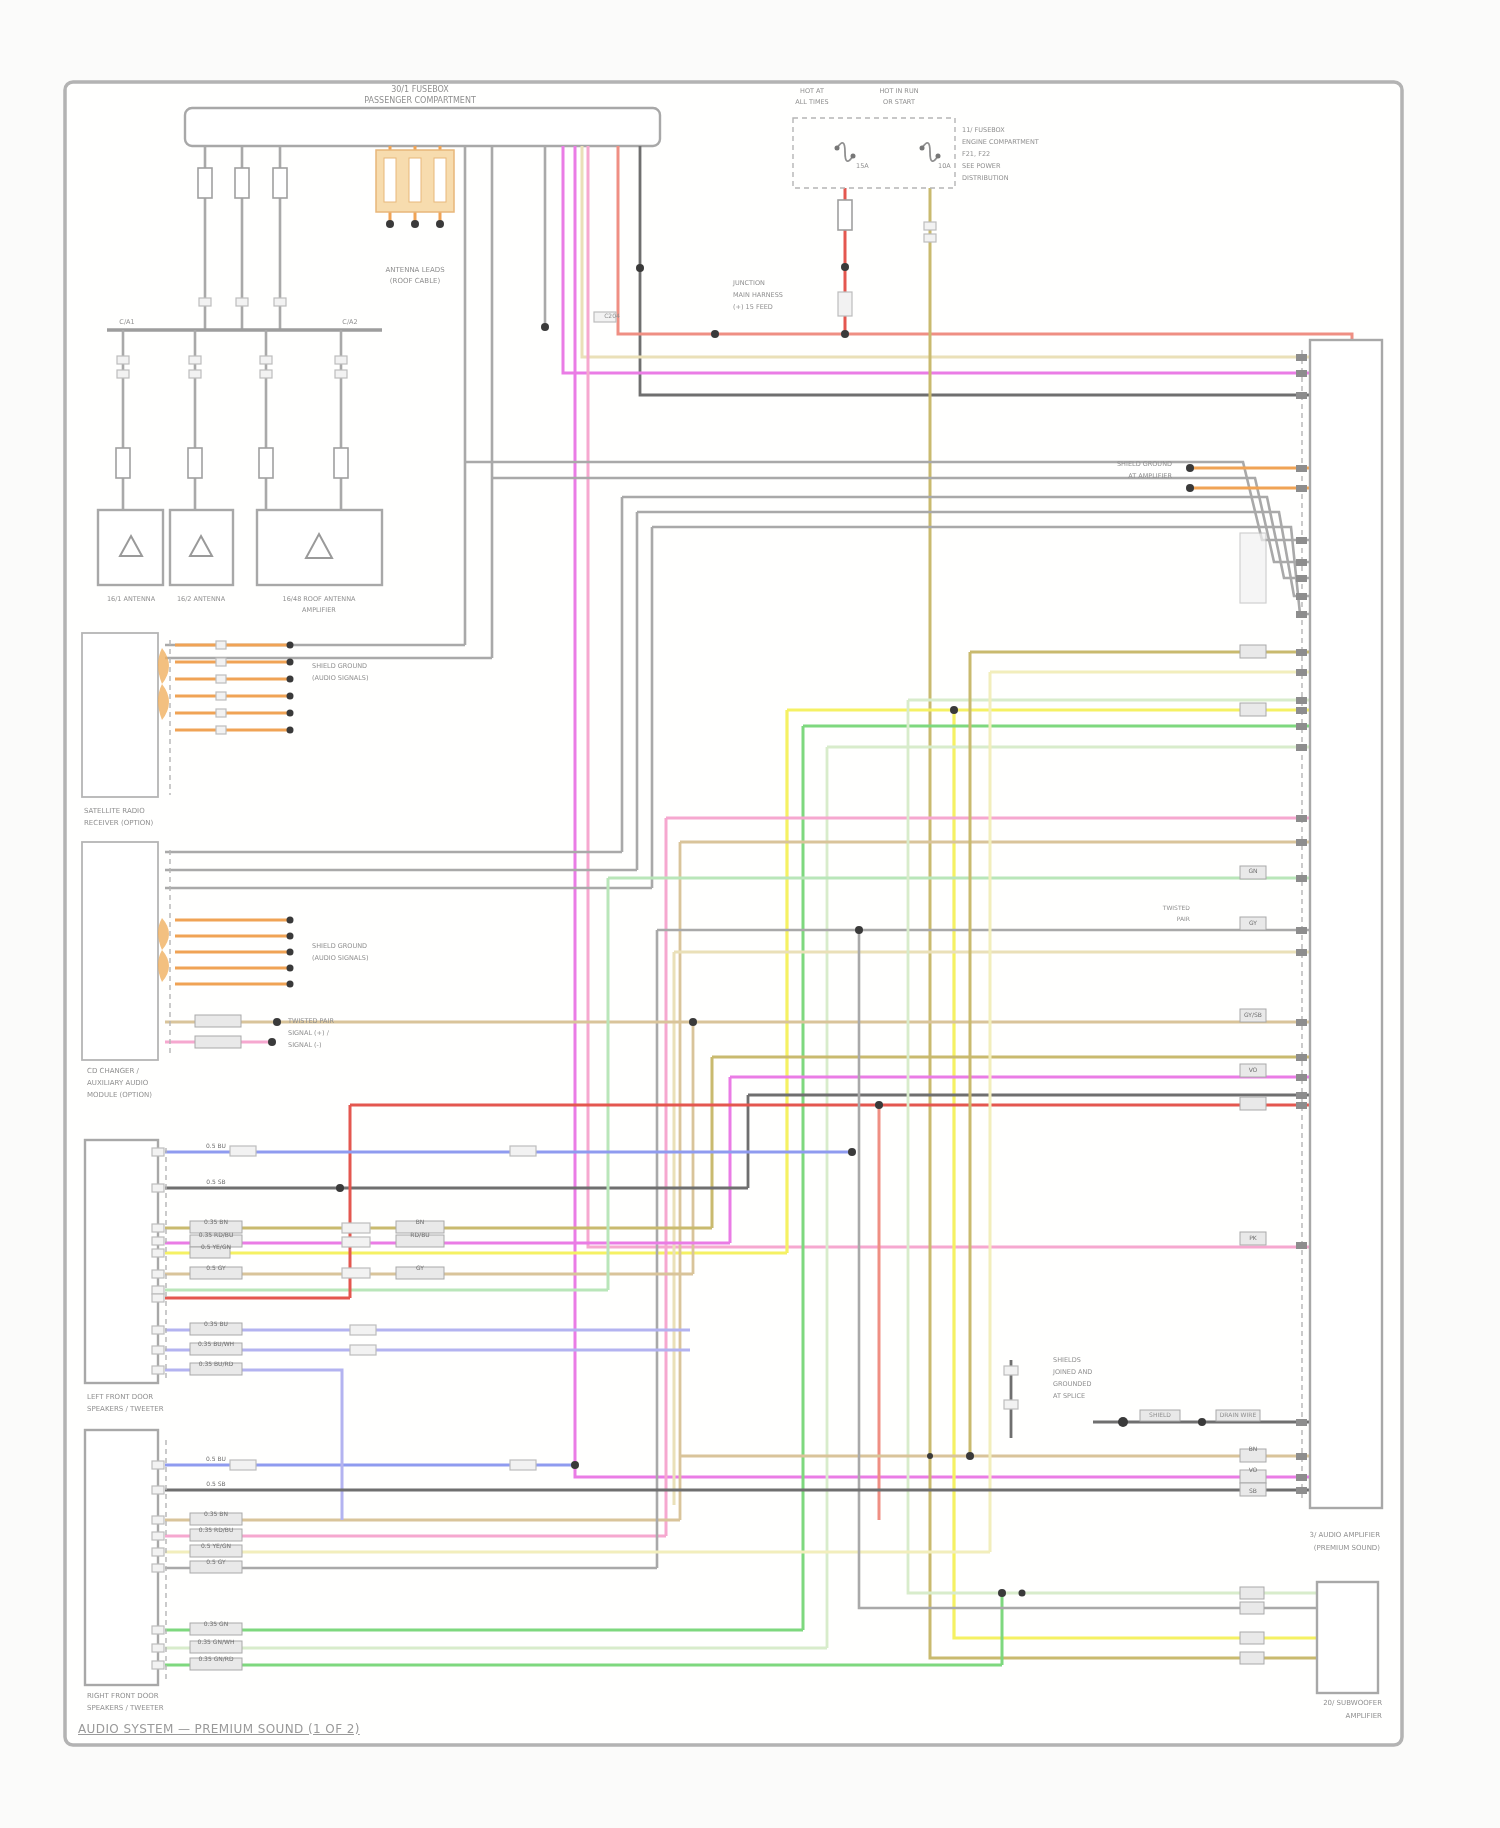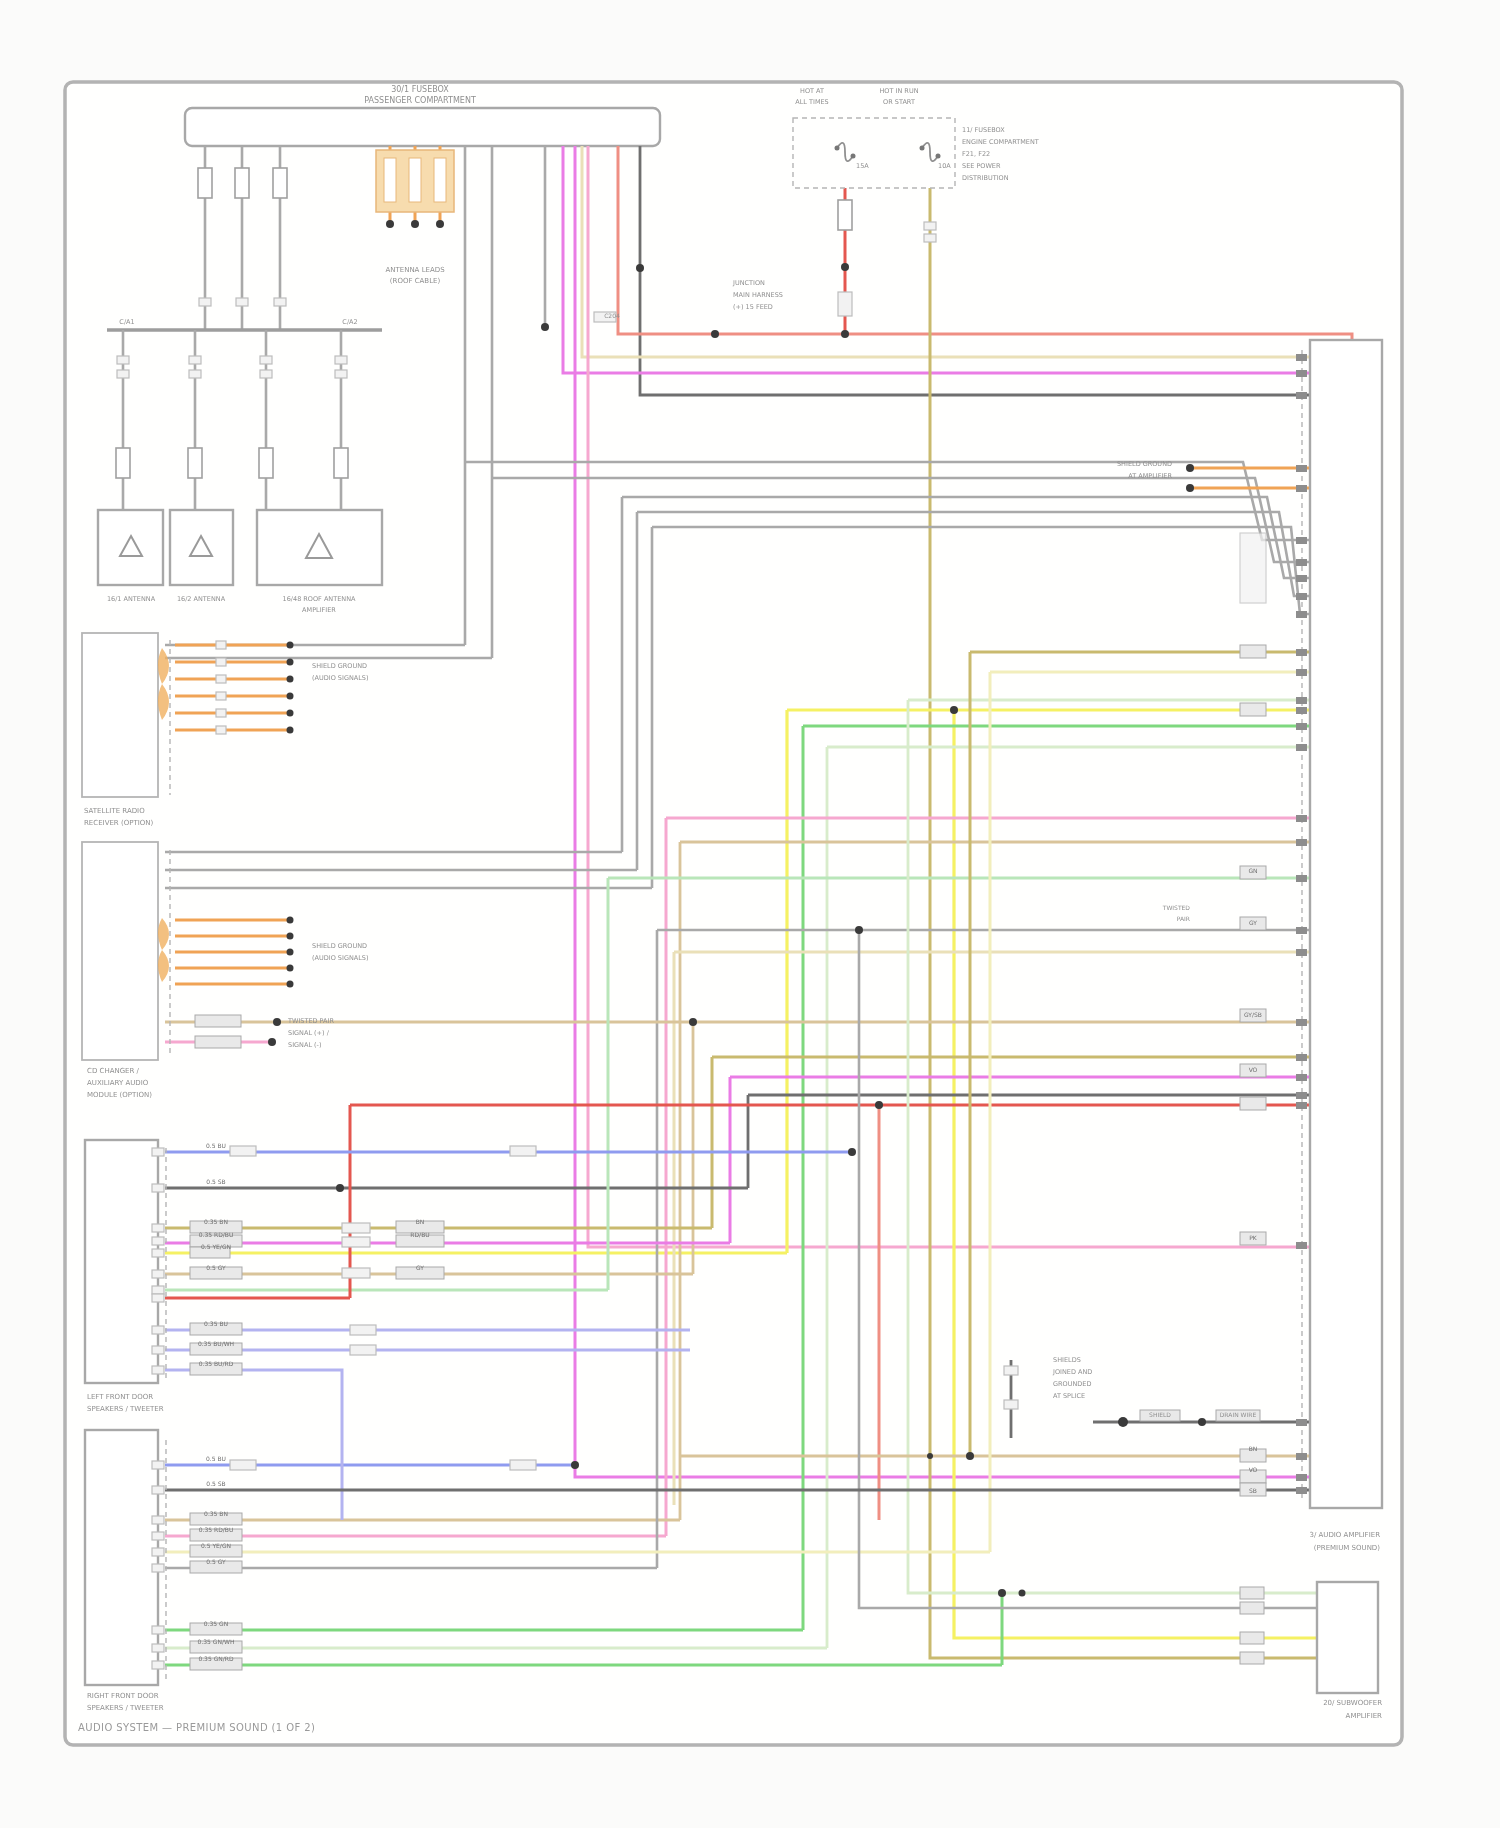--- a/index.html
+++ b/index.html
@@ -28,22 +28,22 @@
   .boxthin{fill:#ffffff;stroke:#b5b5b5;stroke-width:1.8;}
   .crect{fill:#f2f2f2;stroke:#bdbdbd;stroke-width:1.2;}
   .lrect{fill:#e9e9e9;stroke:#a9a9a9;stroke-width:1;}
   .pin  {fill:#8d8d8d;stroke:none;}
   .dot  {fill:#3a3a3a;stroke:none;}
   .dash {stroke:#b5b5b5;stroke-width:1.4;fill:none;stroke-dasharray:5 4;}
   .fuse {fill:#ffffff;stroke:#a0a0a0;stroke-width:1.6;}
   .tri  {fill:none;stroke:#9a9a9a;stroke-width:2;}
   text{fill:#8f8f8f;}
   .smudge{fill:#6f6f6f;}
-  #footer{position:absolute;left:78px;top:1722px;font-size:10px;color:#9a9a9a;
-          letter-spacing:0.4px;filter:blur(0.5px);}
+  #footer{position:absolute;left:78px;top:1722px;font-size:12px;color:#9a9a9a;
+          letter-spacing:0.4px;filter:blur(0.5px);text-decoration:underline;}
 </style>
 </head>
 <body>
 
 <div id="page">
 <svg id="diagram" width="1500" height="1828" viewBox="0 0 1500 1828">
 
   <rect x="65" y="82" width="1337" height="1663" rx="8" fill="#fffffe" stroke="#b3b3b3" stroke-width="3.5"></rect>
 
   <g>

